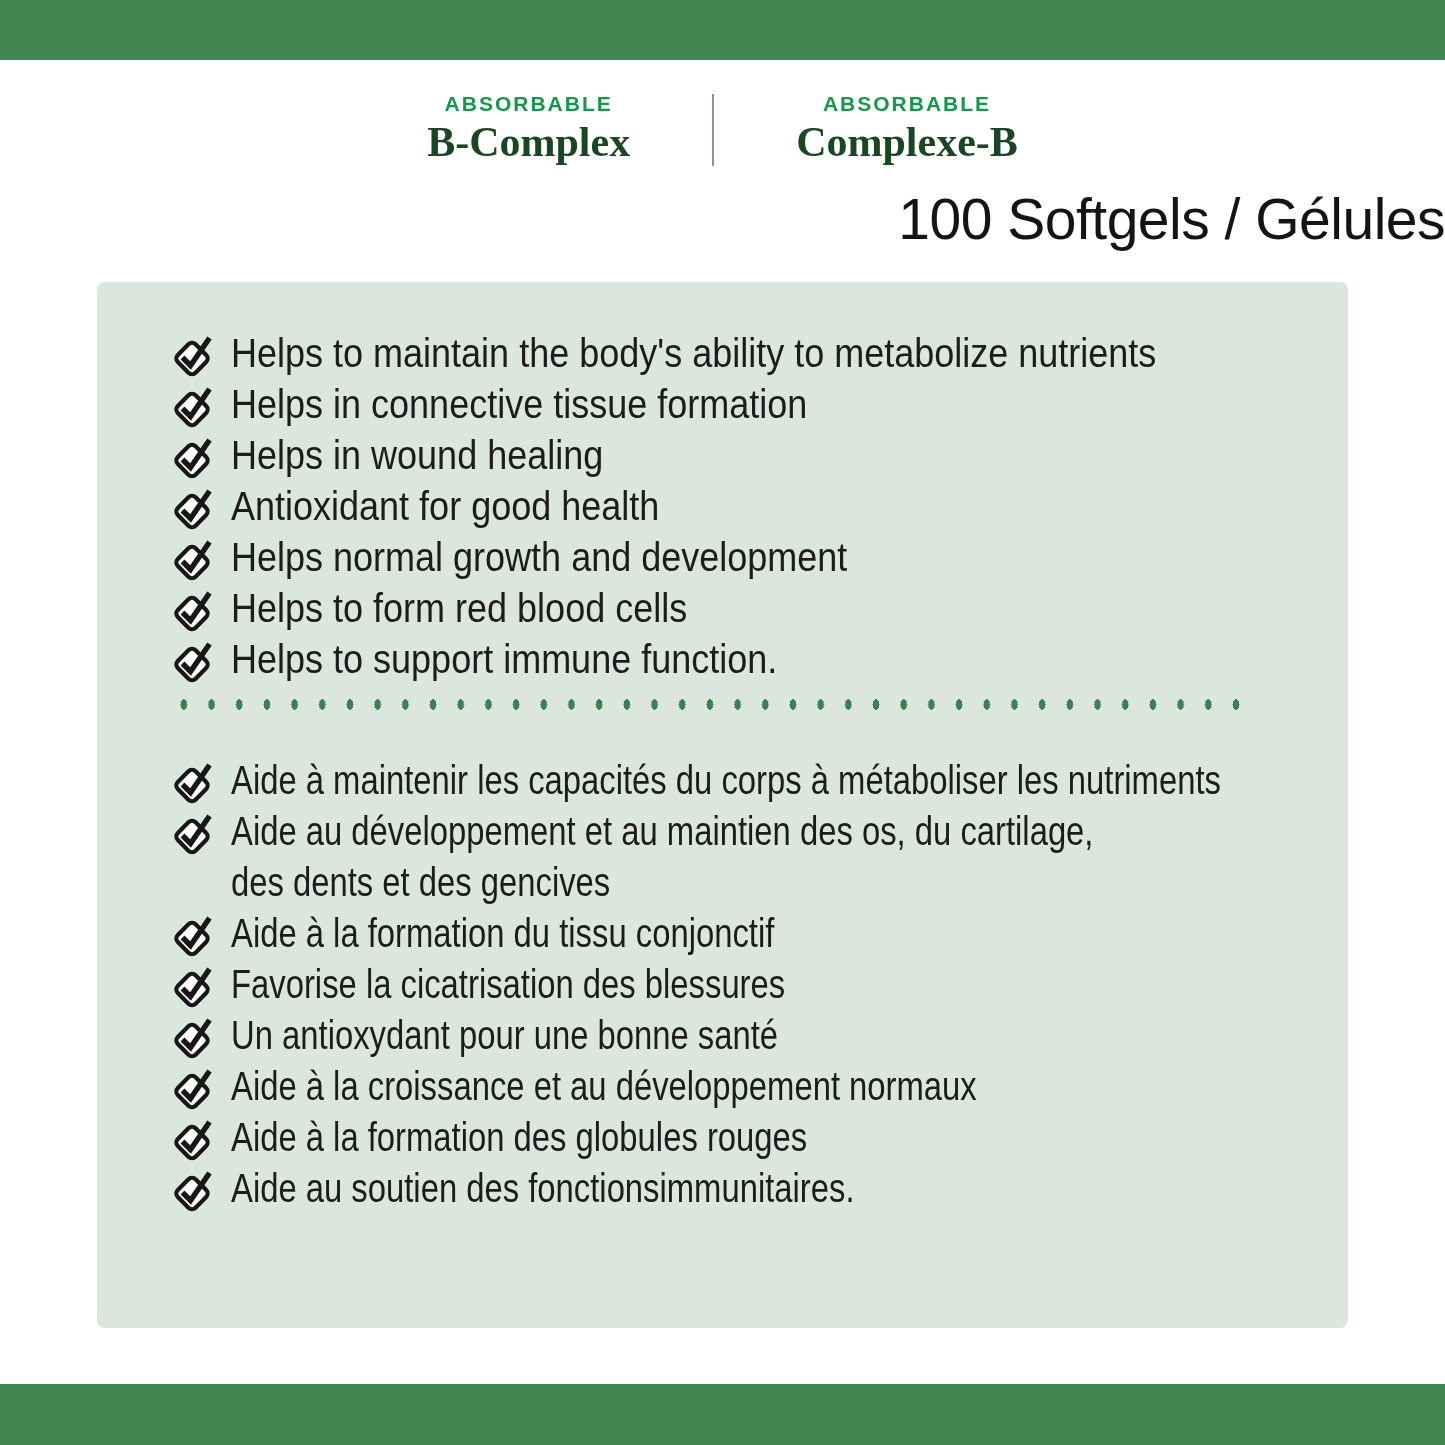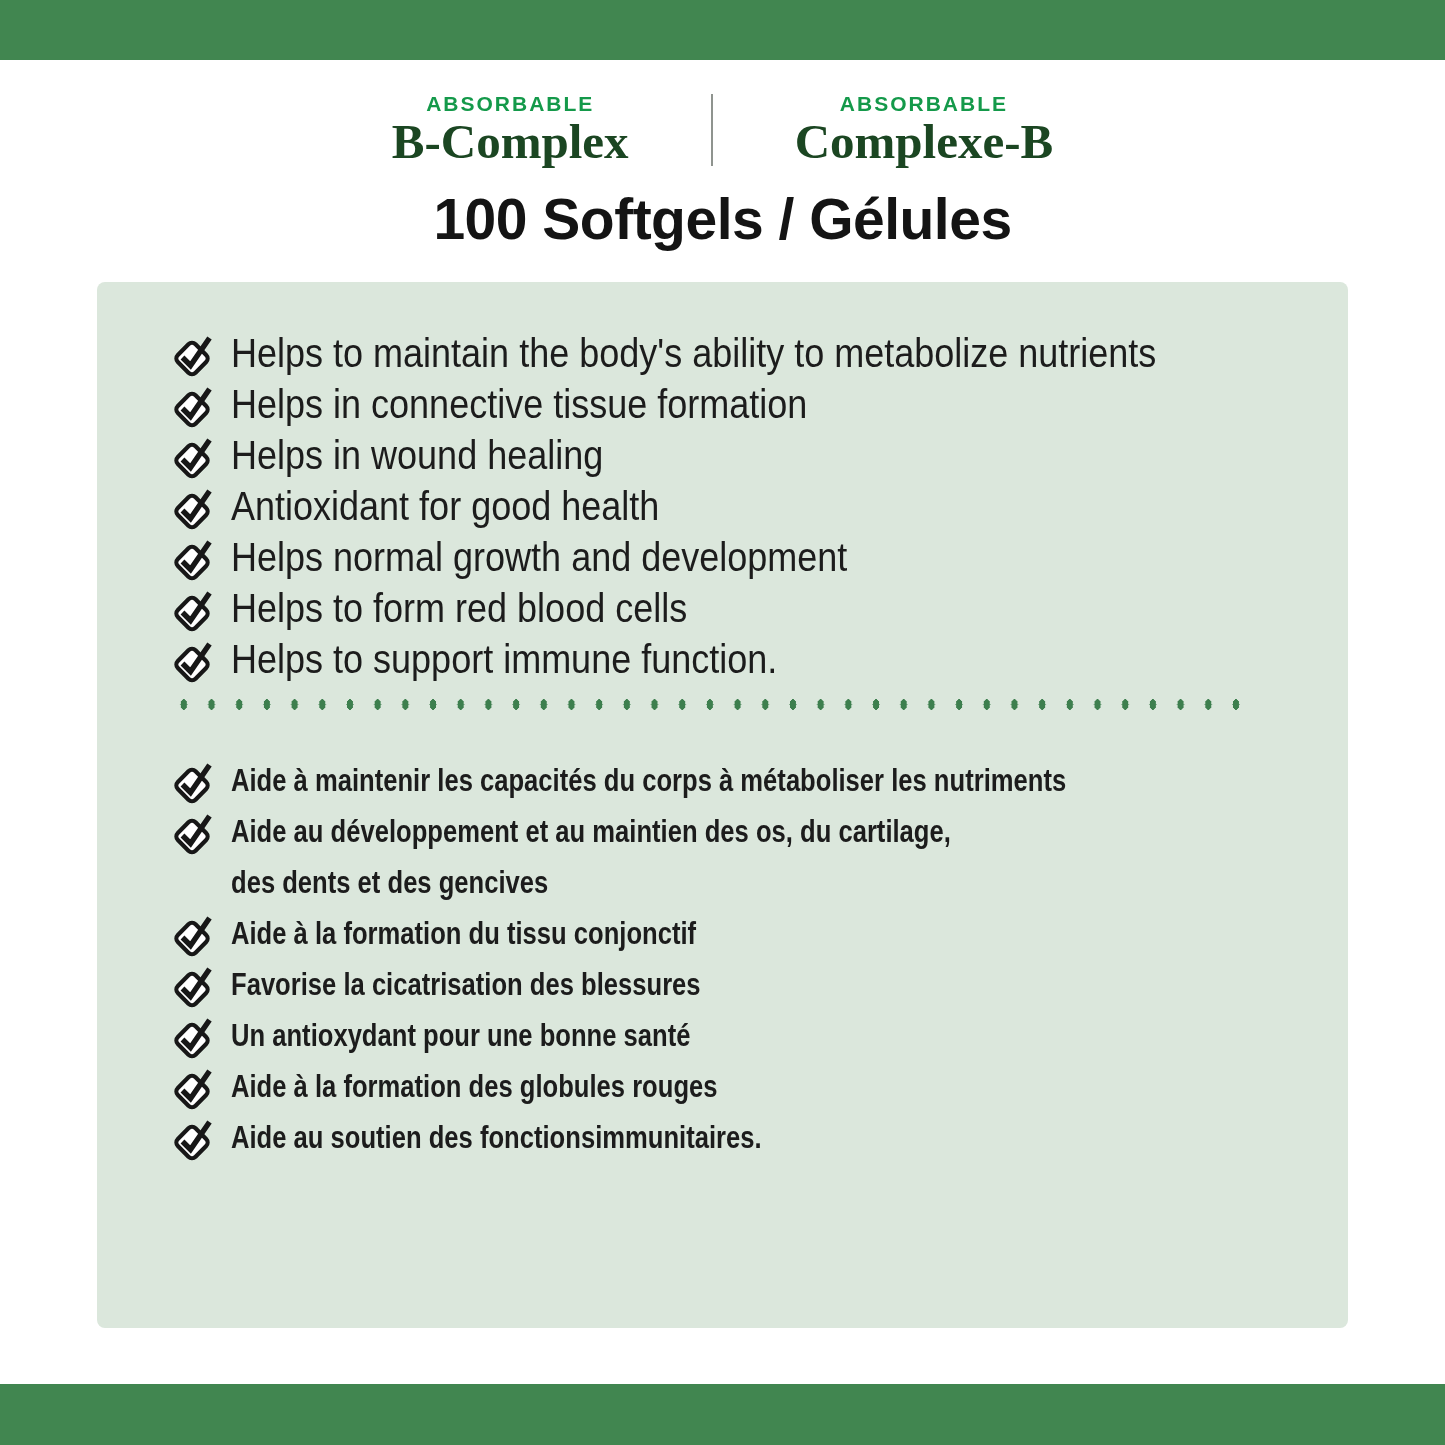--- a/index.html
+++ b/index.html
@@ -36,39 +36,39 @@
   .eyebrow {
     font-size: 21px;
     font-weight: bold;
     letter-spacing: 2px;
     color: var(--accent-green, #14994a);
     line-height: 24px;
   }
   .brand-title {
     font-family: "Liberation Serif", serif;
     font-weight: bold;
-    font-size: 49px;
+    font-size: 42px;
     line-height: 52px;
     color: var(--dark-green, #1b4622);
     text-align: right;
   }
   .v-divider {
     width: 2px;
     background: var(--divider-gray, #8f948f);
     margin: 2px 0;
   }
 
   .count-line {
     position: absolute;
     top: 186px;
     left: 0;
     width: 100%;
-    text-align: center;
+    text-align: right;
     font-size: 57px;
-    font-weight: bold;
+    font-weight: normal;
     letter-spacing: -0.5px;
     color: #141414;
   }
 
   .panel {
     position: absolute;
     left: 97px;
     top: 282px;
     width: 1251px;
     height: 1046px;
@@ -85,21 +85,21 @@
   .benefit .txt {
     flex: 0 0 auto;
     width: max-content;
     white-space: pre-line;
     transform-origin: 0 0;
   }
 
   .benefits.en .benefit { font-size: 40px; line-height: 50px; }
   .benefits.en .txt { transform: scaleX(0.90); }
 
-  .benefits.fr .benefit { font-size: 32px; line-height: 51px; font-weight: bold; }
+  .benefits.fr .benefit { font-size: 41px; line-height: 51px; }
   .benefits.fr .txt { transform: scaleX(0.80); }
 
   .dotted-divider {
     margin: 13px 0 44px 0;
     width: 1080px;
     height: 13px;
     background-image: radial-gradient(3.5px 5.5px at 50% 50%, var(--dot-green, #3d7f4e) 98%, transparent 100%);
     background-size: 27.7px 13px;
     background-repeat: repeat-x;
     background-position: left center;
@@ -223,20 +223,27 @@
   </li>
 
   <li class="benefit">
     <svg class="check-icon" width="44" height="48" viewBox="0 0 44 48" aria-hidden="true">
       <rect x="9.5" y="15" width="25" height="25" rx="5" fill="#ffffff" stroke="#171717" stroke-width="4.2" transform="rotate(-45 22 27.5)"></rect>
       <path d="M12.5 26.5 L20.5 34.5 L39.5 7" fill="none" stroke="#171717" stroke-width="5.4"></path>
     </svg>
     <span class="txt">Un antioxydant pour une bonne santé</span>
   </li>
 
+  <li class="benefit">
+    <svg class="check-icon" width="44" height="48" viewBox="0 0 44 48" aria-hidden="true">
+      <rect x="9.5" y="15" width="25" height="25" rx="5" fill="#ffffff" stroke="#171717" stroke-width="4.2" transform="rotate(-45 22 27.5)"></rect>
+      <path d="M12.5 26.5 L20.5 34.5 L39.5 7" fill="none" stroke="#171717" stroke-width="5.4"></path>
+    </svg>
+    <span class="txt">Aide à la croissance et au développement normaux</span>
+  </li>
 
   <li class="benefit">
     <svg class="check-icon" width="44" height="48" viewBox="0 0 44 48" aria-hidden="true">
       <rect x="9.5" y="15" width="25" height="25" rx="5" fill="#ffffff" stroke="#171717" stroke-width="4.2" transform="rotate(-45 22 27.5)"></rect>
       <path d="M12.5 26.5 L20.5 34.5 L39.5 7" fill="none" stroke="#171717" stroke-width="5.4"></path>
     </svg>
     <span class="txt">Aide à la formation des globules rouges</span>
   </li>
 
   <li class="benefit">

